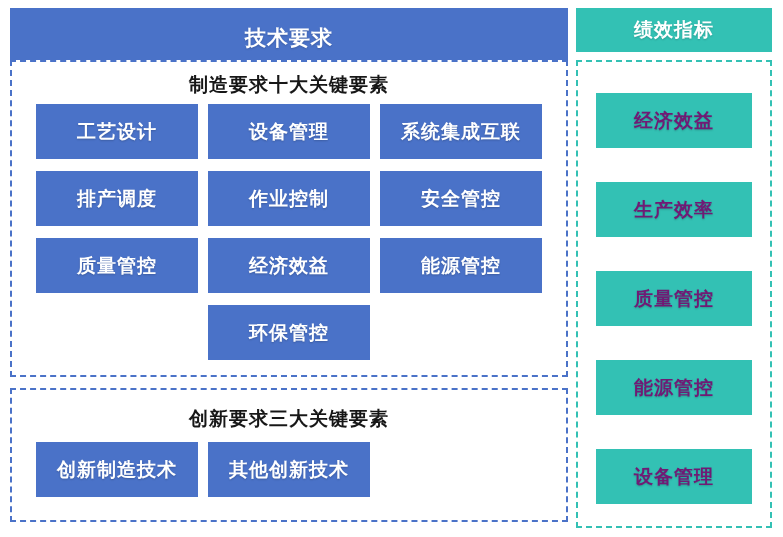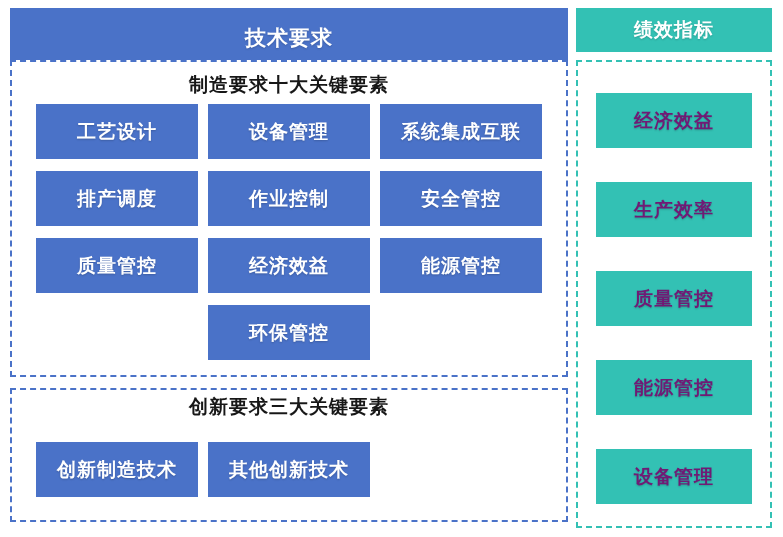--- a/index.html
+++ b/index.html
@@ -71,21 +71,21 @@
     position: absolute;
     left: 0;
     right: 0;
     text-align: center;
     color: #171717;
     font-weight: bold;
     font-size: 19px;
     letter-spacing: 1px;
   }
   .section-title.mfg  { top: 10px; }
-  .section-title.inno { top: 4px; }
+  .section-title.inno { top: 16px; }
 
   .grid {
     position: absolute;
     left: 24px;
     right: 24px;
     display: grid;
     grid-template-columns: repeat(3, 1fr);
     column-gap: 10px;
     row-gap: 12px;
   }

